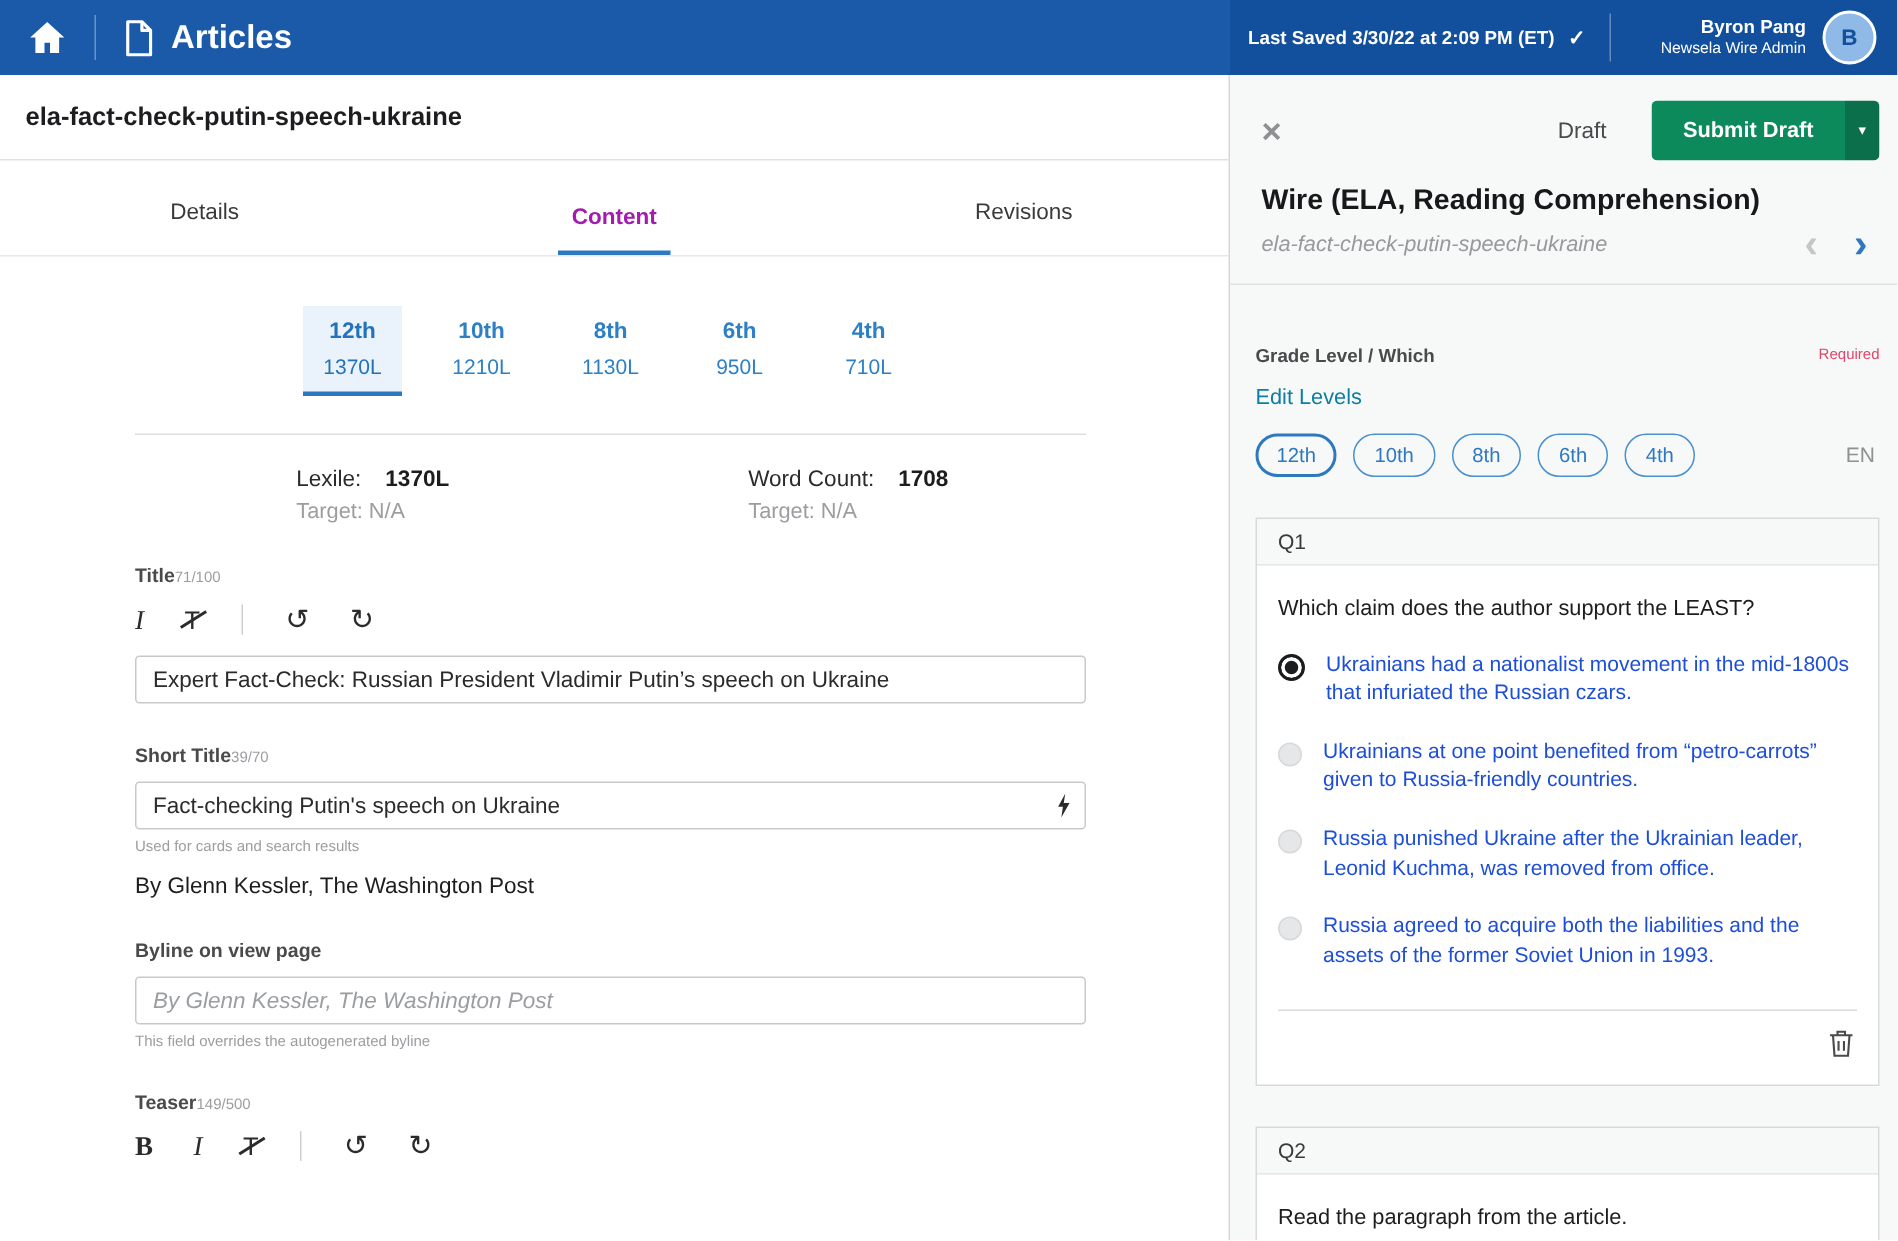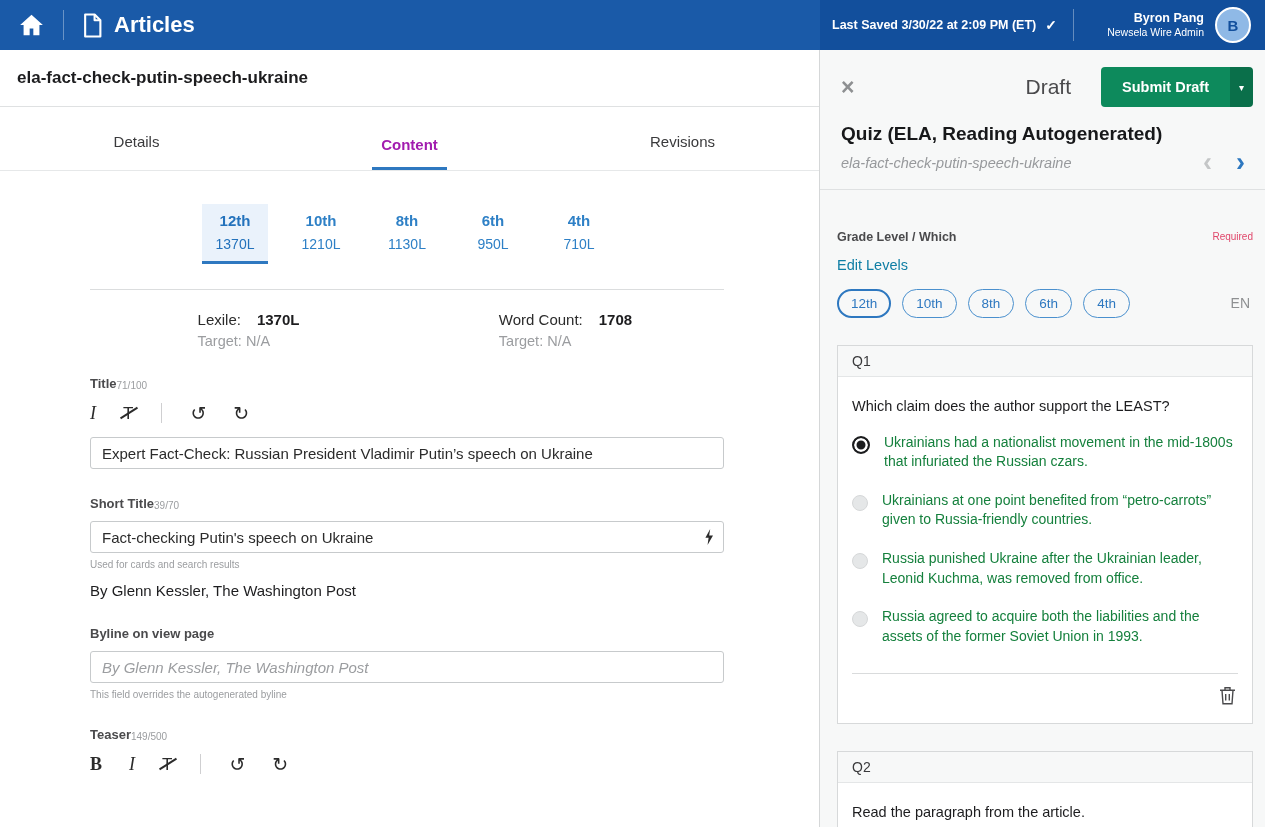--- a/index.html
+++ b/index.html
@@ -70,21 +70,21 @@
   .static-value { font-size:15px; color:#1D1D1F; margin-top:12px; }
   .short-wrap { position:relative; }
   .short-wrap .tinput { padding-right:30px; }
   .bolt { position:absolute; right:10px; top:8px; }
 
   
   .panel { flex:1; background:#F7F8F8; display:flex; flex-direction:column; overflow:hidden; }
   .panel-head { padding:17px 12px 15px 21px; border-bottom:1px solid #DFE1E2; }
   .ph-row { display:flex; align-items:center; }
   .close-x { font-size:23px; color:#8E9092; font-weight:bold; line-height:1; cursor:pointer; }
-  .draft-label { margin-left:auto; font-size:21px; color:#4A4A4C; margin-right:30px; }
+  .draft-label { margin-left:auto; font-size:15px; color:#4A4A4C; margin-right:30px; }
   .submit { display:flex; height:40px; border-radius:4px; overflow:hidden; cursor:pointer; }
   .submit-main { background:#0D8A5C; color:#fff; font-weight:bold; font-size:14.5px; display:flex; align-items:center; padding:0 21px; }
   .submit-caret { background:#0A6F4A; width:23px; display:flex; align-items:center; justify-content:center; color:#fff; font-size:10px; }
   .panel-title { margin-top:16px; font-size:19px; font-weight:bold; color:#17181A; }
   .ph-sub { display:flex; align-items:center; margin-top:7px; }
   .sub-slug { flex:1; font-style:italic; color:#97999C; font-size:14.5px; }
   .chev { font-size:27px; color:#C4C6C7; padding:0 12px; line-height:.8; cursor:pointer; font-weight:bold; }
   .chev.next { color:#2E78C0; padding-right:8px; }
   .panel-body { flex:1; overflow:hidden; padding:40px 12px 0 17px; }
   .band-head { display:flex; justify-content:space-between; align-items:center; }
@@ -95,21 +95,21 @@
   .pill { border:1px solid #4A90CE; color:#2E78C0; border-radius:16px; padding:6px 13px; font-size:13.5px; cursor:pointer; background:transparent; }
   .pill.active { border:2px solid #2E78C0; padding:5px 12px; }
   .lang { margin-left:auto; color:#8E9092; font-size:14px; margin-right:3px; }
   .qcard { margin-top:27px; border:1px solid #D7D9DA; background:#fff; }
   .qhead { background:#F7F8F8; border-bottom:1px solid #E4E6E7; padding:7px 14px; font-size:14px; color:#3A3A3C; }
   .qbody { padding:14px 14px 8px; }
   .qprompt { font-size:14.5px; color:#1D1D1F; margin-top:7px; }
   .opt { display:flex; margin-top:19px; gap:14px; align-items:flex-start; cursor:pointer; }
   .radio { width:16px; height:16px; border-radius:50%; background:#E5E7E8; border:1px solid #D6D8D9; flex:none; margin-top:4px; }
   .radio.selected { width:18px; height:18px; background:#1B1C1E; border:2px solid #1B1C1E; box-shadow:inset 0 0 0 2.5px #fff; margin-top:3px; }
-  .opt-text { font-size:14px; color:#15803d; line-height:1.4; }
+  .opt-text { font-size:14px; color:#1d4ed8; line-height:1.4; }
   .qdivider { border:none; border-top:1px solid #D9DBDC; margin:27px 0 0; }
   .qfooter { display:flex; justify-content:flex-end; padding:12px 2px 10px; }
   .trash { cursor:pointer; }
   .q2 .qbody { padding-bottom:22px; }
 </style>
 </head>
 <body>
 
 <div class="topbar">
   <div class="topbar-left">
@@ -266,21 +266,21 @@
   <div class="panel">
     <div class="panel-head">
       <div class="ph-row">
         <span class="close-x">×</span>
         <span class="draft-label">Draft</span>
         <div class="submit">
           <span class="submit-main">Submit Draft</span>
           <span class="submit-caret">▾</span>
         </div>
       </div>
-      <div class="panel-title">Quiz (ELA, Reading Autogenerated)</div>
+      <div class="panel-title">Wire (ELA, Reading Comprehension)</div>
       <div class="ph-sub">
         <span class="sub-slug">ela-fact-check-putin-speech-ukraine</span>
         <span class="chev">‹</span>
         <span class="chev next">›</span>
       </div>
     </div>
 
     <div class="panel-body">
       <div class="band-head">
         <span class="band-label">Grade Level / Which</span>

